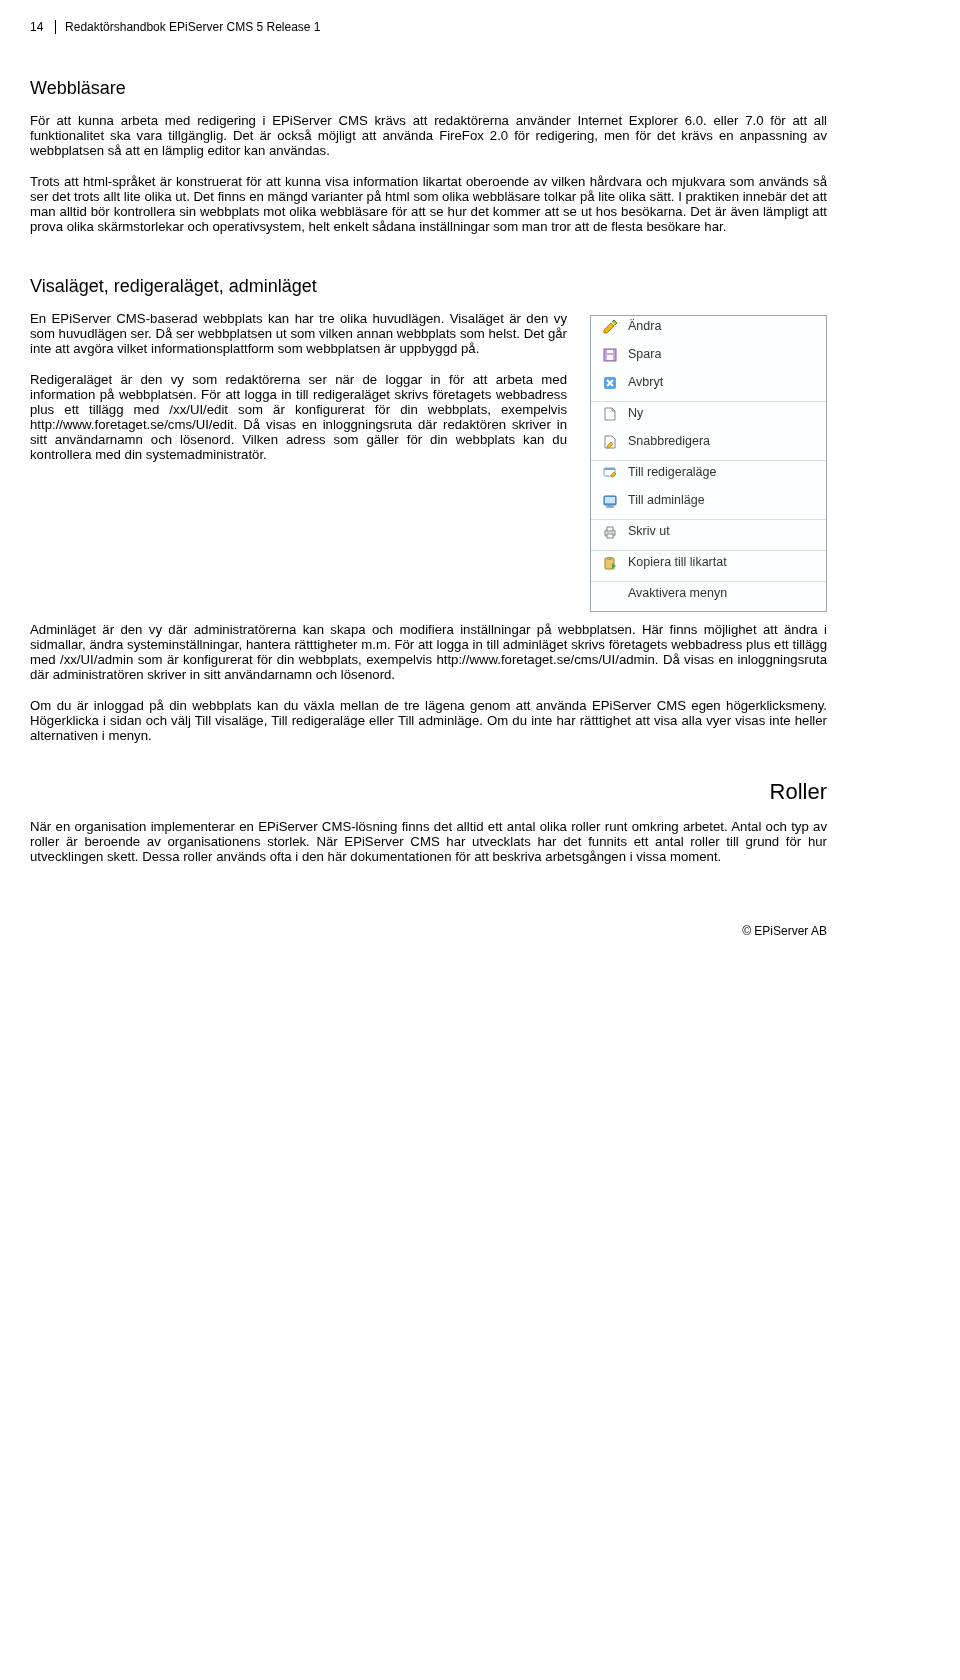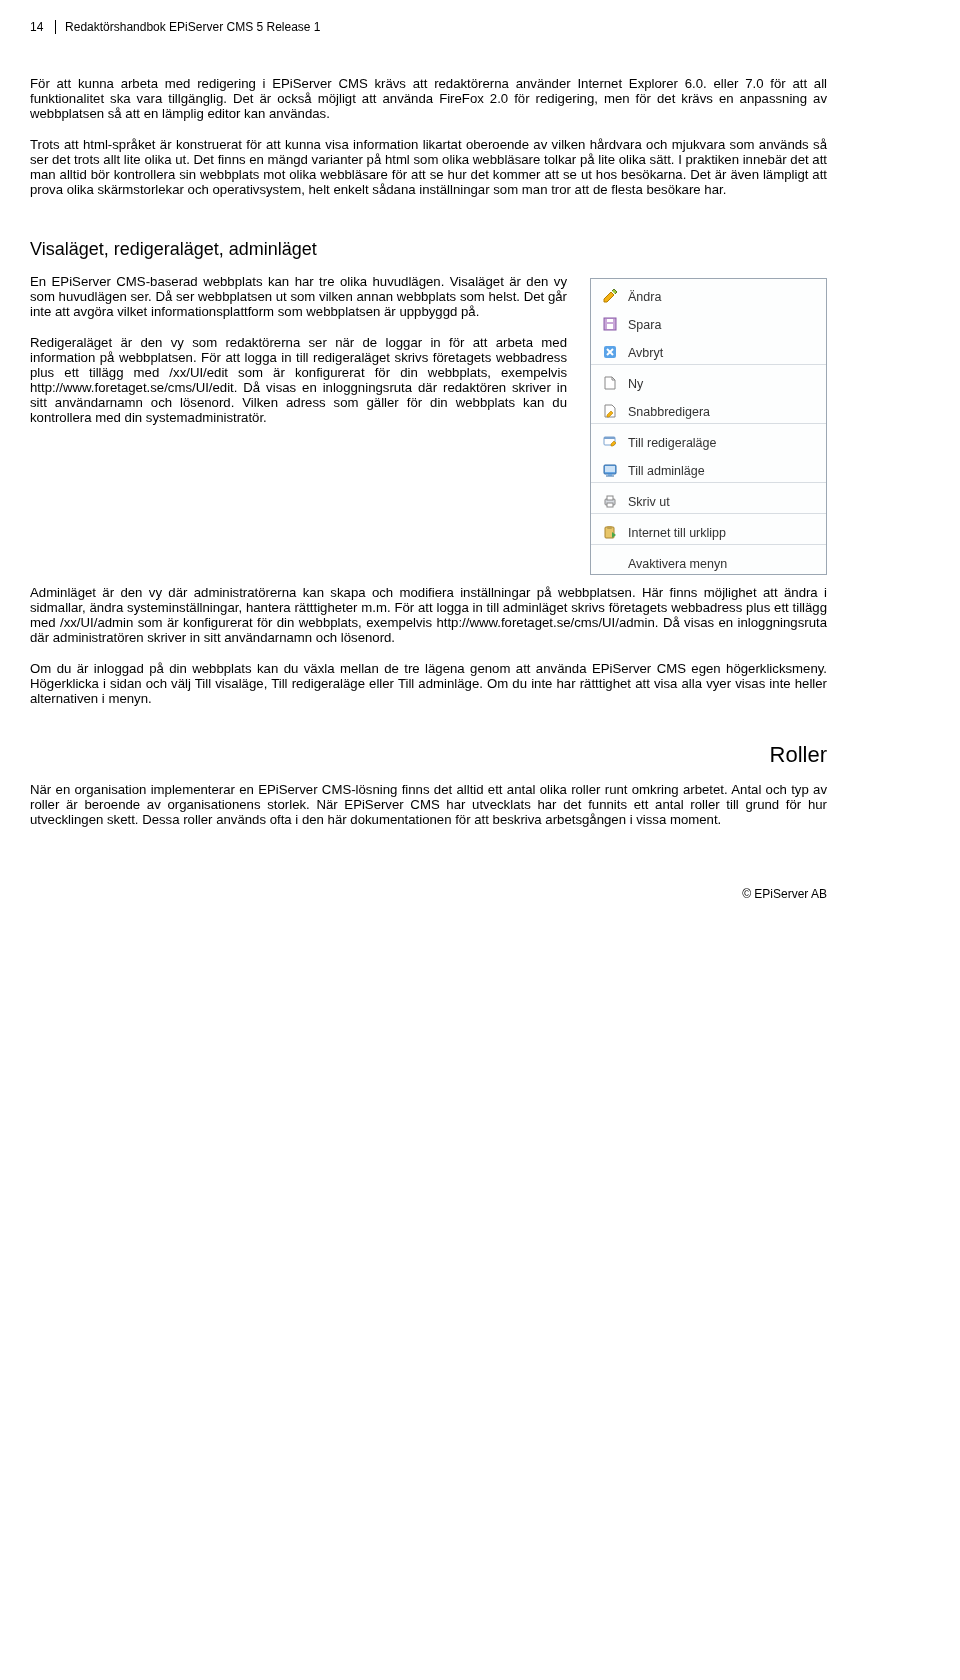--- a/index.html
+++ b/index.html
@@ -64,21 +64,21 @@
     width: 235px;
     border: 1px solid #9ca7b3;
     background: #fdfefe;
     margin: 4px 0 10px 14px;
     font-family: Tahoma, Verdana, sans-serif;
     font-size: 12.5px;
     color: #333;
   }
   .menu-item {
     display: flex;
-    align-items: flex-end;
+    align-items: flex-start;
     padding: 3px 8px 3px 10px;
     min-height: 22px;
   }
   .menu-sep {
     border-top: 1px solid #d8dde2;
     margin: 1px 0;
   }
   .menu-icon {
     width: 18px;
     height: 16px;
@@ -103,20 +103,21 @@
 <body>
 
 <div class="page">
 
   <div class="page-header">
     <span class="pnum">14</span>
     <span class="divider"></span>
     <span>Redaktörshandbok EPiServer CMS 5 Release 1</span>
   </div>
 
+  <h3 class="heading">Webbläsare</h3>
   <p class="body">För att kunna arbeta med redigering i EPiServer CMS krävs att redaktörerna använder Internet Explorer 6.0. eller 7.0 för att all funktionalitet ska vara tillgänglig. Det är också möjligt att använda FireFox 2.0 för redigering, men för det krävs en anpassning av webbplatsen så att en lämplig editor kan användas.</p>
   <p class="body">Trots att html-språket är konstruerat för att kunna visa information likartat oberoende av vilken hårdvara och mjukvara som används så ser det trots allt lite olika ut. Det finns en mängd varianter på html som olika webbläsare tolkar på lite olika sätt. I praktiken innebär det att man alltid bör kontrollera sin webbplats mot olika webbläsare för att se hur det kommer att se ut hos besökarna. Det är även lämpligt att prova olika skärmstorlekar och operativsystem, helt enkelt sådana inställningar som man tror att de flesta besökare har.</p>
 
   <h3 class="heading">Visaläget, redigeraläget, adminläget</h3>
 
   <div class="two-col">
 
     <div class="menu-box">
       <div class="menu-item">
         <span class="menu-icon">
@@ -200,21 +201,21 @@
       </div>
       <div class="menu-sep"></div>
       <div class="menu-item">
         <span class="menu-icon">
           <svg width="16" height="16" viewBox="0 0 16 16">
               <rect x="3" y="3" width="9" height="11" rx="1" fill="#e8c66a" stroke="#a8842f"></rect>
               <rect x="5" y="2" width="5" height="3" rx="1" fill="#bfa050"></rect>
               <path d="M10 8l4 3-4 3z" fill="#4aa84a"></path>
             </svg>
         </span>
-        <span class="menu-label">Internet till urklipp</span>
+        <span class="menu-label">Kopiera till likartat</span>
       </div>
       <div class="menu-sep"></div>
       <div class="menu-item no-icon">
         <span class="menu-icon"></span>
         <span class="menu-label">Avaktivera menyn</span>
       </div>
     </div>
 
     <div class="col-left">
       <p class="body">En EPiServer CMS-baserad webbplats kan har tre olika huvudlägen. Visaläget är den vy som huvudlägen ser. Då ser webbplatsen ut som vilken annan webbplats som helst. Det går inte att avgöra vilket informationsplattform som webbplatsen är uppbyggd på.</p>

